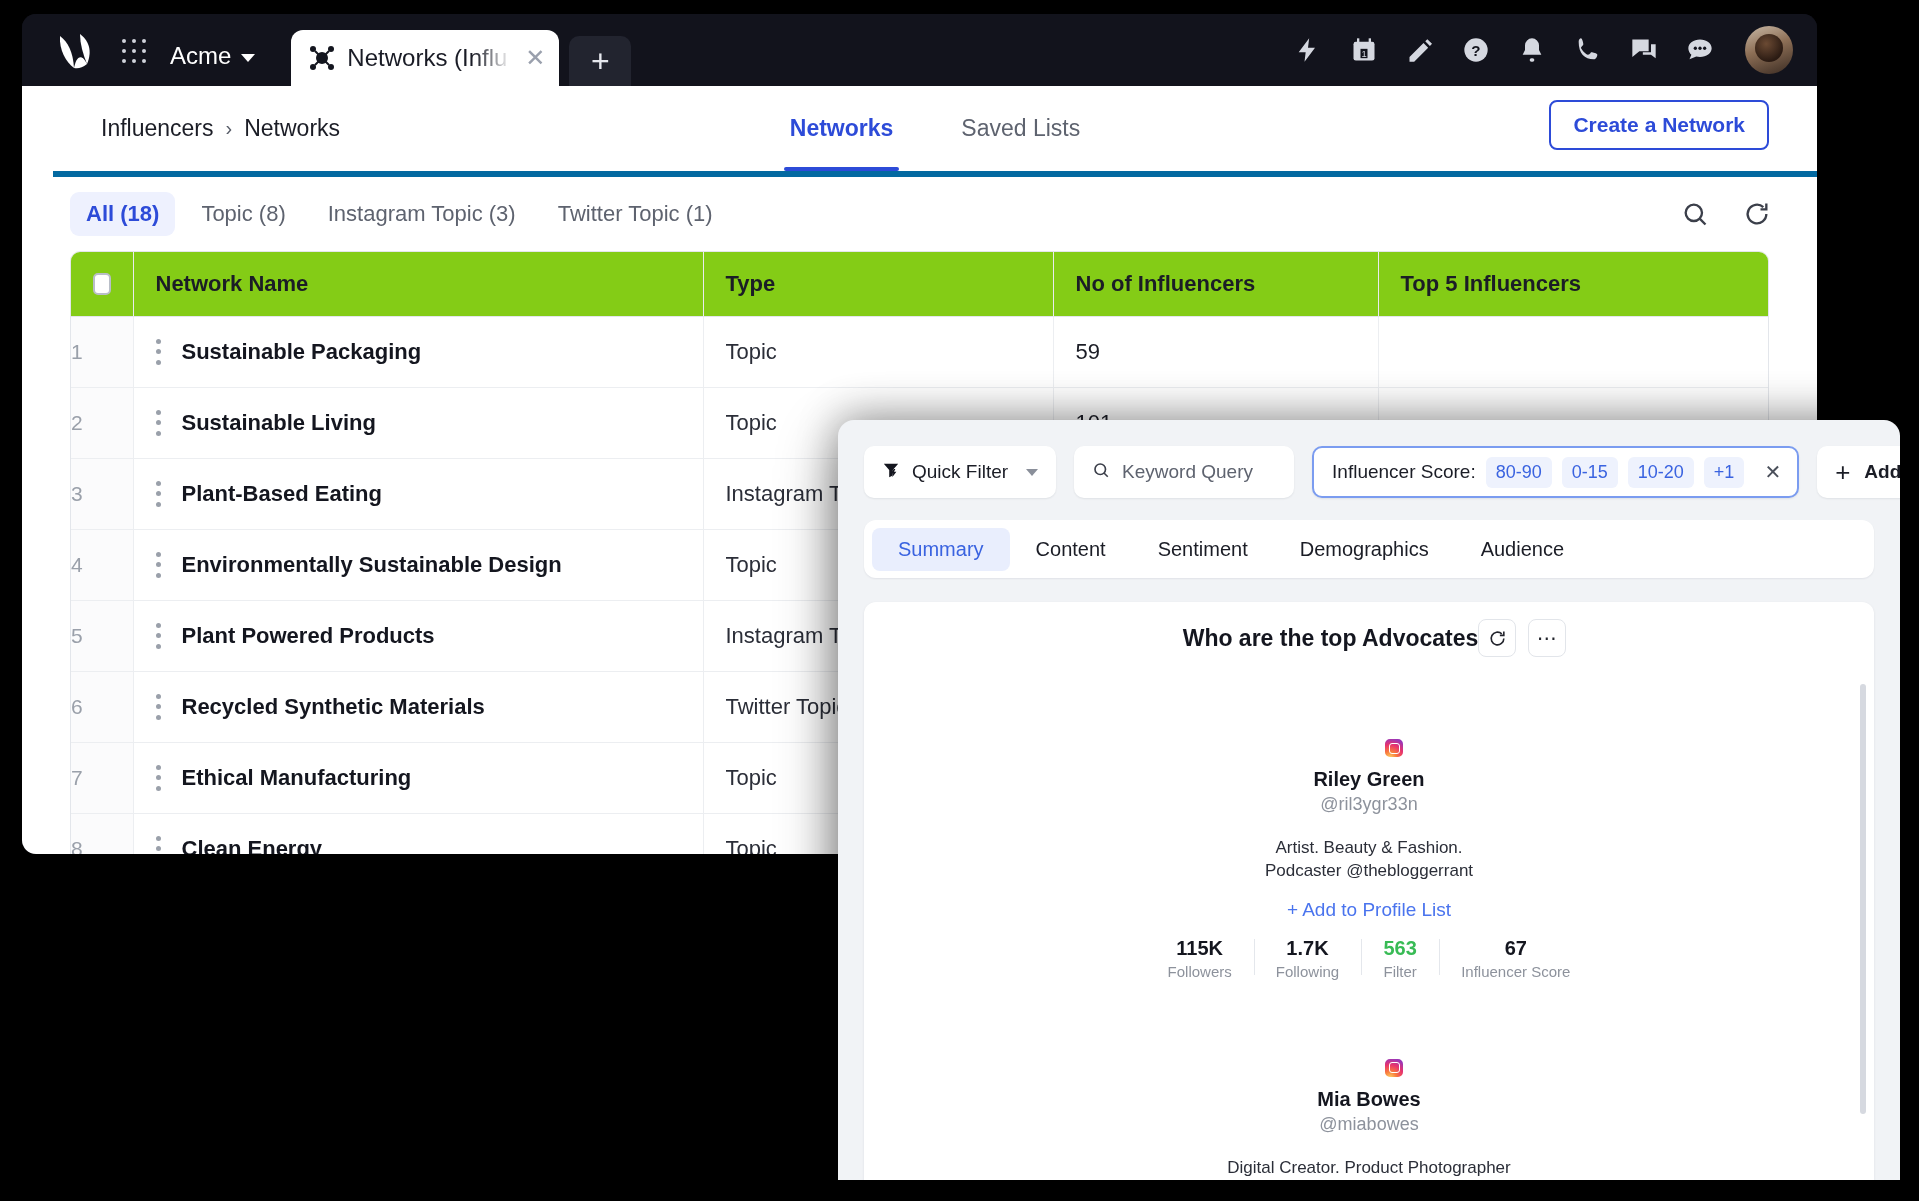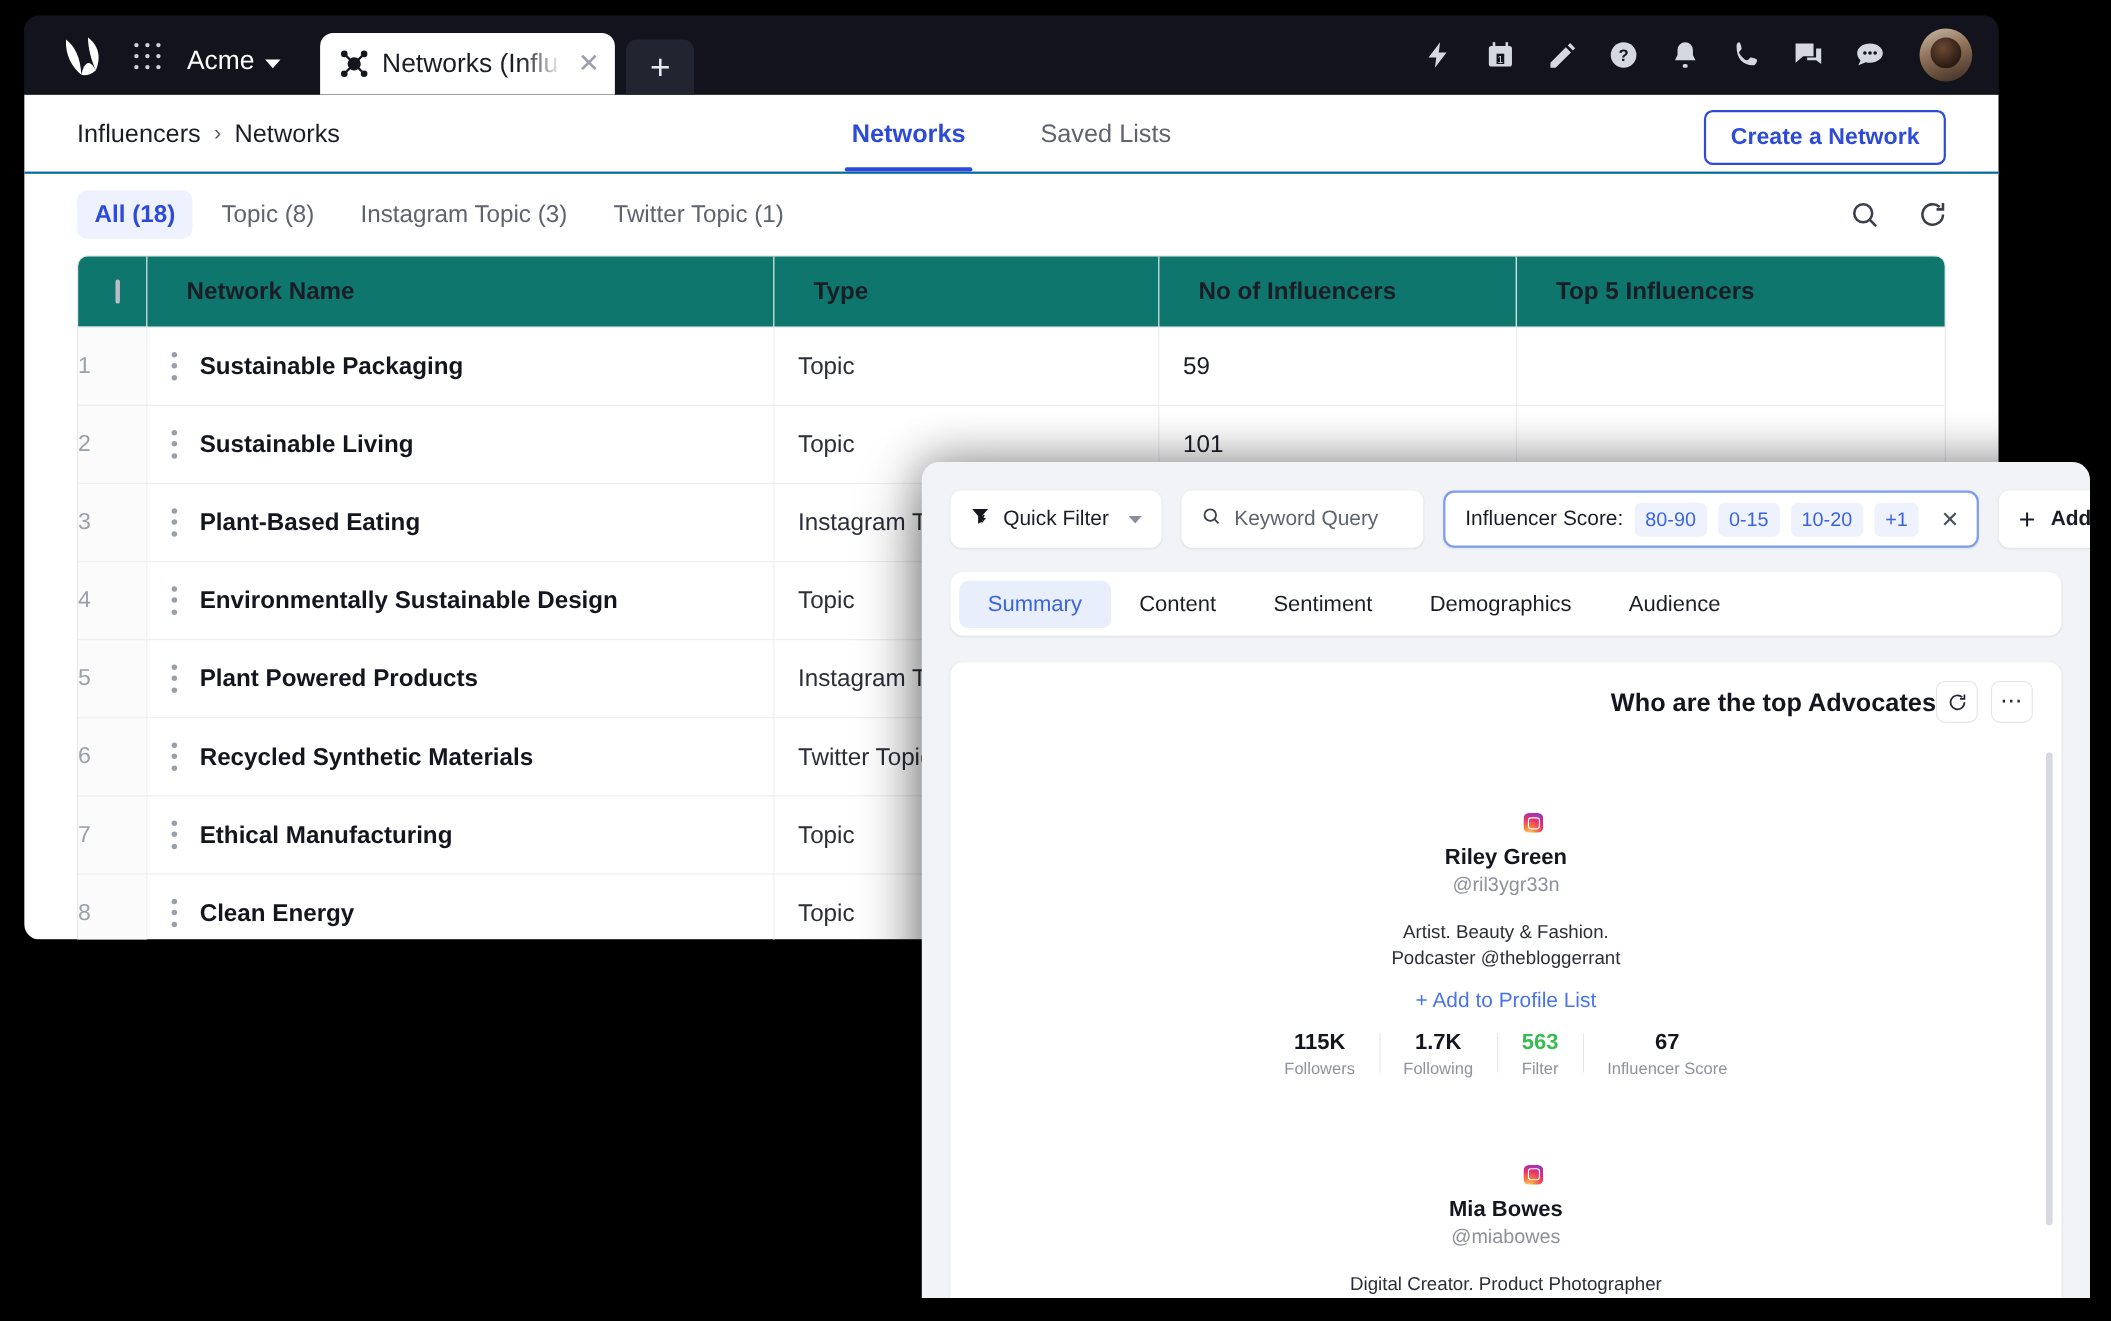--- a/index.html
+++ b/index.html
@@ -74,22 +74,22 @@
   }
   .avatar-top::after{
     content:""; position:absolute; left:10px; top:8px; width:28px; height:28px;
     border-radius:50%; background: radial-gradient(circle at 40% 35%, #6b4a33, #2b1b13 70%);
   }
 
   
   .page { background:#fff; height: calc(100% - 72px); }
 
   .subnav {
-    height: 72px; display:flex; align-items:center; padding: 0 0 0 48px;
-    border-bottom: 2px solid #0369a1; position: relative;
+    height: 91px; display:flex; align-items:center; padding: 0 0 0 48px;
+    border-bottom: 6px solid #0369a1; position: relative; margin-left: 31px;
   }
   .breadcrumb { font-size: 23px; color:#1b1d26; display:flex; align-items:center; gap: 12px; white-space:nowrap;}
   .breadcrumb .sep { color:#555a66; font-size: 20px; }
   .pagetabs { position:absolute; left: 0; right: 0; bottom: 0; top:0; display:flex; align-items:stretch;
               justify-content:center; gap: 56px; pointer-events:none; }
   .pagetab { display:flex; align-items:center; font-size: 23px; color:#5e636f;
              pointer-events:auto; cursor:pointer; padding: 0 6px; position:relative; }
   .pagetab.active { color:#2d4bd8; font-weight:600; }
   .pagetab.active::after{ content:""; position:absolute; left:0; right:0; bottom:0; height:4px; background:#2d4bd8; border-radius:2px;}
   .cta {
@@ -112,22 +112,22 @@
   .tablewrap { margin: 0 48px; border:1px solid #e3e6eb; border-radius: 10px 10px 0 0; overflow:hidden; }
   table.nettable { width: 100%; border-collapse: collapse; table-layout: fixed; }
   table.nettable th, table.nettable td { text-align:left; }
   .col-chk { width: 62px; }
   .col-name { width: 570px; }
   .col-type { width: 350px; }
   .col-num { width: 325px; }
   .col-top { width: auto; }
 
   thead th {
-    background:#0f766e; height: 64px; font-size: 22px; color:#1b1d26; font-weight: 700;
-    border-bottom: 1px solid #e3e6eb; border-right: 1px solid #e9ebef; padding: 0 36px;
+    background:#84cc16; height: 64px; font-size: 22px; color:#1b1d26; font-weight: 700;
+    border-bottom: 1px solid #e3e6eb; border-right: 1px solid #e9ebef; padding: 0 22px;
     vertical-align: middle;
   }
   thead th:last-child { border-right: none; }
   .hdr-chk { display:flex; align-items:center; justify-content:center; }
   .cbox { width: 22px; height: 22px; border: 2px solid #b9bec8; border-radius: 5px; background:#fff; cursor:pointer; }
 
   tbody td { height: 71px; border-bottom: 1px solid #eceef1; border-right: 1px solid #eceef1;
              padding: 0 22px; vertical-align: middle; font-size: 22px; color:#1b1d26; }
   tbody td:last-child { border-right:none; }
   .cell-idx { background:#fbfbfc; color:#9aa0aa; font-size: 21px; width:62px; padding:0; text-align:center; }
@@ -173,21 +173,21 @@
     box-shadow: 0 1px 2px rgba(16,20,40,0.07);
   }
   .ovl-tab { font-size: 20px; color:#1b1d26; padding: 10px 26px; border-radius: 8px; cursor:pointer; white-space:nowrap;}
   .ovl-tab.active { background:#e9eefd; color:#3a63e0; }
 
   .card {
     margin-top: 24px; background:#fff; border-radius: 12px;
     height: 600px; overflow:hidden; position:relative;
     box-shadow: 0 1px 3px rgba(16,20,40,0.08);
   }
-  .card-head { height: 72px; display:flex; align-items:center; padding: 0 26px; justify-content:flex-end;margin-left:11px; }
+  .card-head { height: 72px; display:flex; align-items:center; padding: 0 26px; justify-content:center;margin-left:11px; }
   .card-title { font-size: 23px; font-weight: 700; color:#14161f; }
   .card-actions { display:flex; gap: 12px; }
   .sqbtn { width: 38px; height: 38px; border:1px solid #e2e5ea; border-radius: 8px; background:#fff;
            display:flex; align-items:center; justify-content:center; cursor:pointer; }
   .sqbtn svg { width:19px;height:19px;stroke:#22242c;fill:none;stroke-width:2;}
   .dots3 { letter-spacing: 1px; color:#22242c; font-size: 20px; line-height: 1; }
 
   .card-body { position:relative; height: calc(100% - 72px); padding: 6px 0 0 0; }
   .scrollbar { position:absolute; right: 8px; top: 10px; width: 6px; height: 430px; background:#d6d9e0; border-radius:3px; }
 

